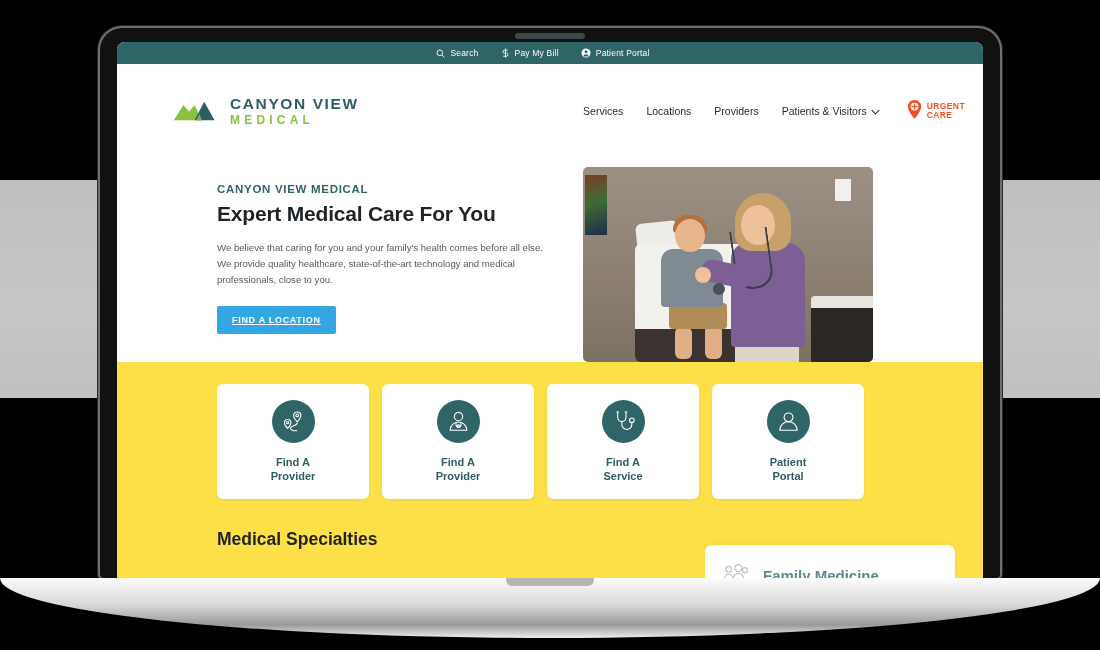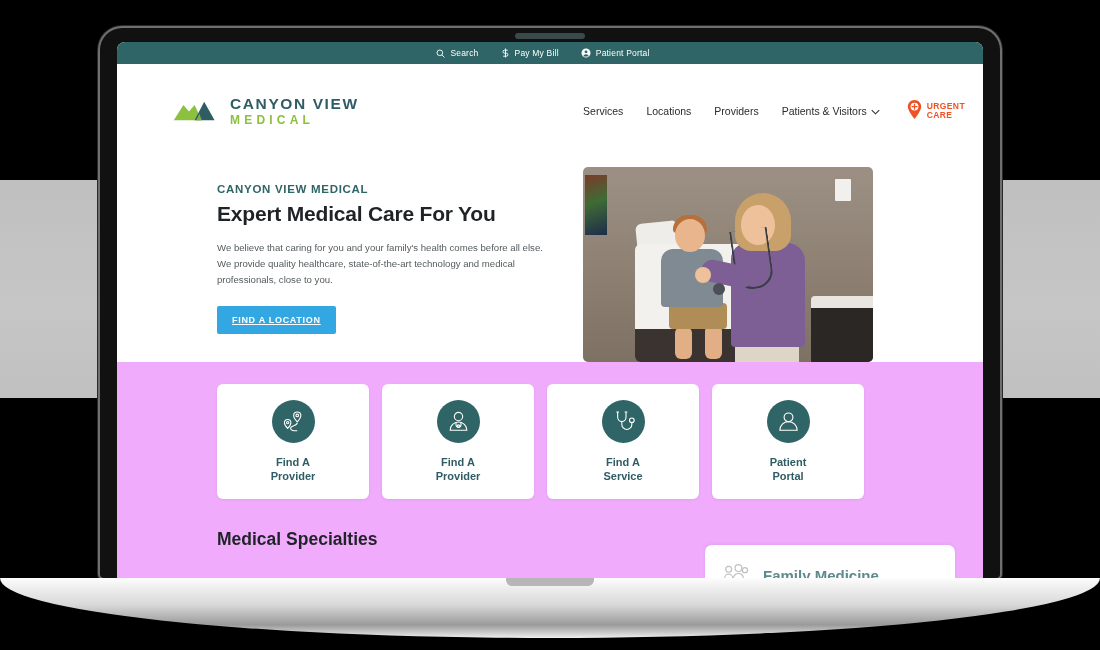--- a/index.html
+++ b/index.html
@@ -147,21 +147,21 @@
   .ph-doc-pants { position:absolute; left:152px; top:172px; width:64px; height:24px;
     background:#ddd6c6;}
   .ph-stetho { position:absolute; left:150px; top:62px; width:34px; height:58px;
     border:2px solid #3a3f44; border-top:none; border-radius:0 0 18px 18px;
     transform: rotate(-8deg);}
   .ph-stetho-bell { position:absolute; left:130px; top:116px; width:12px; height:12px;
     background:#4a5055; border-radius:50%;}
 
   
   .lower {
-    background: #f0abfc; padding: 22px 18px 0 100px; box-sizing: border-box;
+    background: #fde047; padding: 22px 18px 0 100px; box-sizing: border-box;
     min-height: 220px;
   }
   .cards { display: flex; gap: 13px; }
   .card {
     width: 152px; height: 115px; background: #fff; border-radius: 6px;
     display: flex; flex-direction: column; align-items: center;
     justify-content: center; gap: 12px;
     box-shadow: 0 1px 3px rgba(0,0,0,.06);
   }
   .card-icon {

